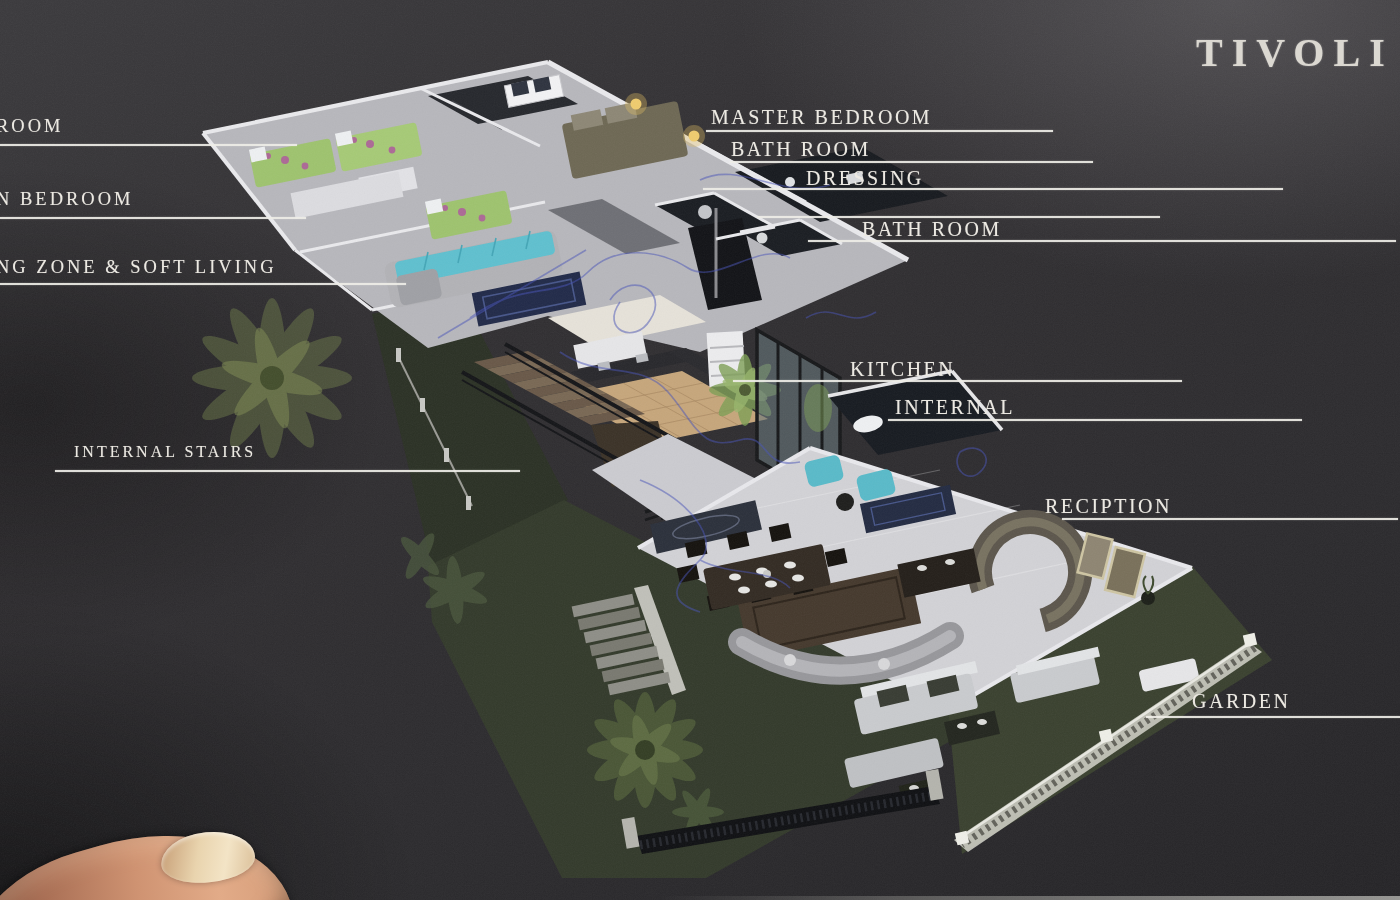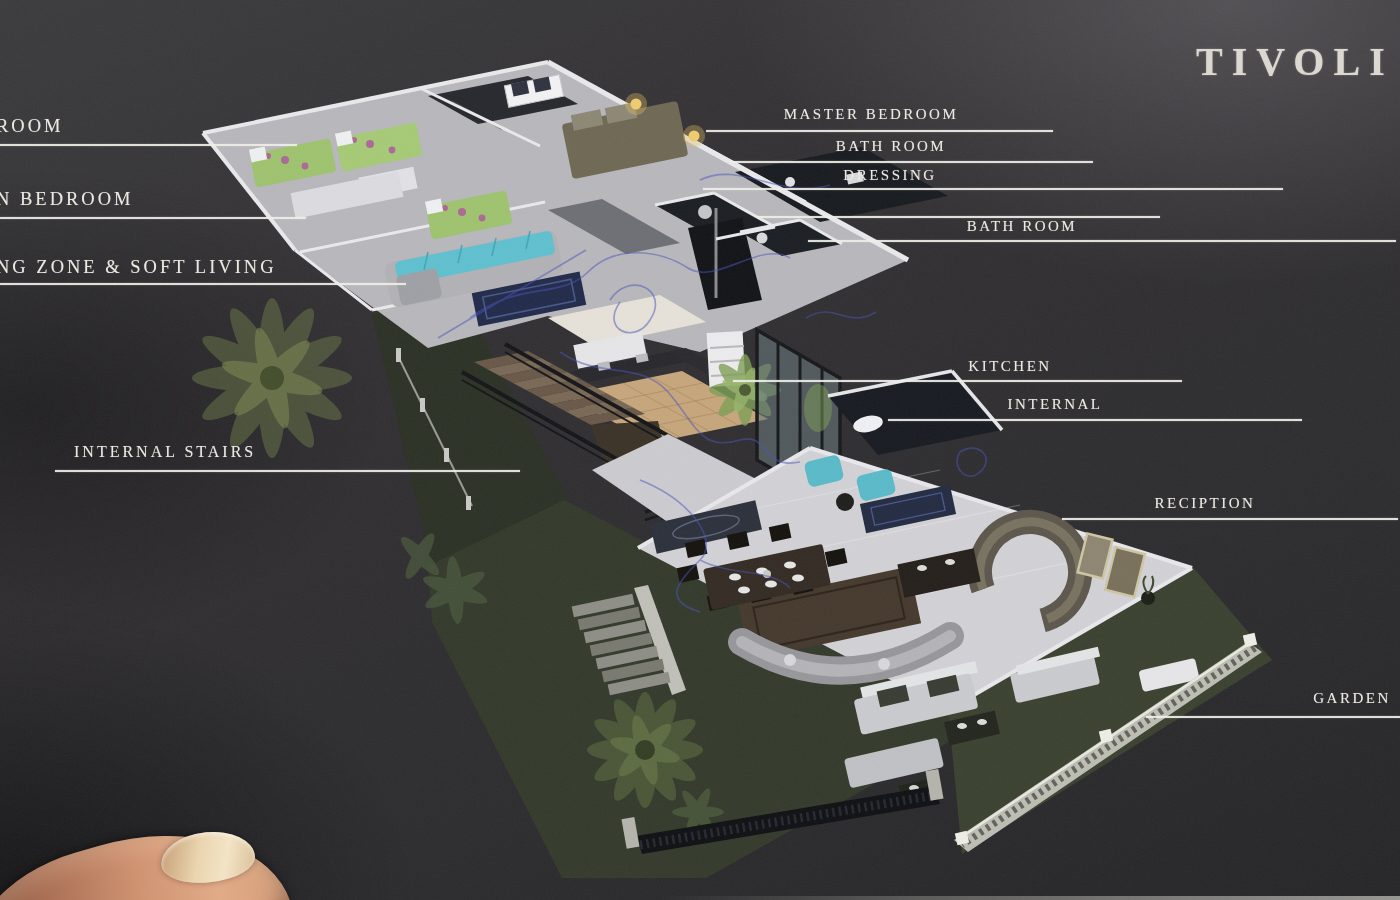--- a/index.html
+++ b/index.html
@@ -7,25 +7,25 @@
     position:relative;width:1400px;height:900px;overflow:hidden;
     background:
       radial-gradient(ellipse 900px 520px at 88% 0%, rgba(150,148,152,.32), transparent 55%),
       radial-gradient(ellipse 700px 500px at 0% 100%, rgba(0,0,0,.5), transparent 60%),
       radial-gradient(ellipse 600px 400px at 2% 45%, rgba(0,0,0,.35), transparent 60%),
       linear-gradient(160deg, #3b3a3d 0%, #312f32 35%, #2c2b2e 70%, #252427 100%);
     font-family:"Liberation Serif","DejaVu Serif",serif;
   }
   #plan-svg{position:absolute;left:0;top:0;filter:blur(.45px) saturate(.92);}
   .title{
-    position:absolute;left:1196px;top:38px;width:200px;text-align:left;
+    position:absolute;left:1196px;top:29px;width:200px;text-align:left;
     font-size:40px;font-weight:600;letter-spacing:9px;color:#dbd8d1;
     text-shadow:0 0 2px rgba(255,255,248,.35);
   }
-  .lbl{position:absolute;text-align:center;font-size:15px;letter-spacing:2.5px;
+  .lbl{position:absolute;font-size:20px;letter-spacing:2.5px;
     color:#ece9e2;text-shadow:0 0 1px rgba(255,255,255,.3);white-space:nowrap;}
   .lbl-l{position:absolute;font-size:18.5px;letter-spacing:3px;color:#ece9e2;
     text-shadow:0 0 1px rgba(255,255,255,.3);white-space:nowrap;}
   .line{position:absolute;height:2px;background:#efeee8;opacity:.92;
     box-shadow:0 0 1.5px rgba(255,255,250,.5);}
   .edge-glow{position:absolute;left:660px;bottom:0;width:740px;height:4px;
     background:linear-gradient(90deg,transparent,rgba(185,185,178,.35) 35%,rgba(225,225,218,.6));}
   .finger{
     position:absolute;left:-42px;top:842px;width:330px;height:150px;
     transform:rotate(-16deg);
@@ -430,21 +430,21 @@
 
   <div class="lbl-l" style="left:74px;top:443px;font-size:16px;">INTERNAL STAIRS</div>
   <div class="line" style="left:55px;top:470px;width:465px;"></div>
 
   <div class="lbl" style="left:711px;top:106px;width:320px;">MASTER BEDROOM</div>
   <div class="line" style="left:706px;top:130px;width:347px;"></div>
 
   <div class="lbl" style="left:731px;top:138px;width:320px;">BATH ROOM</div>
   <div class="line" style="left:730px;top:161px;width:363px;"></div>
 
-  <div class="lbl" style="left:730px;top:167px;width:320px;">DRESSING</div>
+  <div class="lbl" style="left:806px;top:167px;width:320px;">DRESSING</div>
   <div class="line" style="left:703px;top:188px;width:580px;"></div>
 
   <div class="line" style="left:757px;top:216px;width:403px;"></div>
 
   <div class="lbl" style="left:862px;top:218px;width:320px;">BATH ROOM</div>
   <div class="line" style="left:808px;top:240px;width:588px;"></div>
 
   <div class="lbl" style="left:850px;top:358px;width:320px;">KITCHEN</div>
   <div class="line" style="left:733px;top:380px;width:449px;"></div>
 

